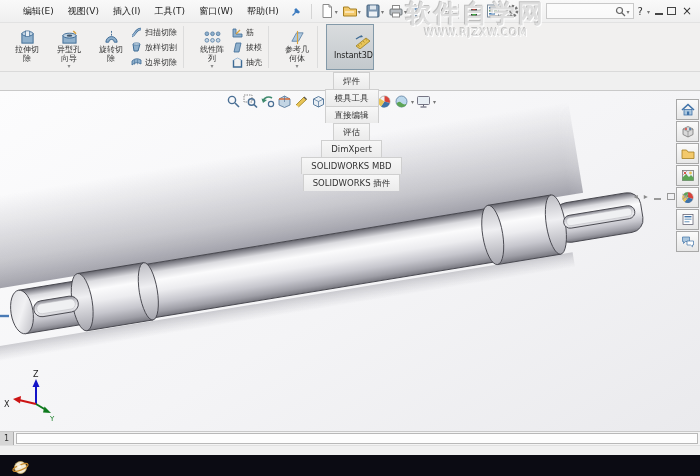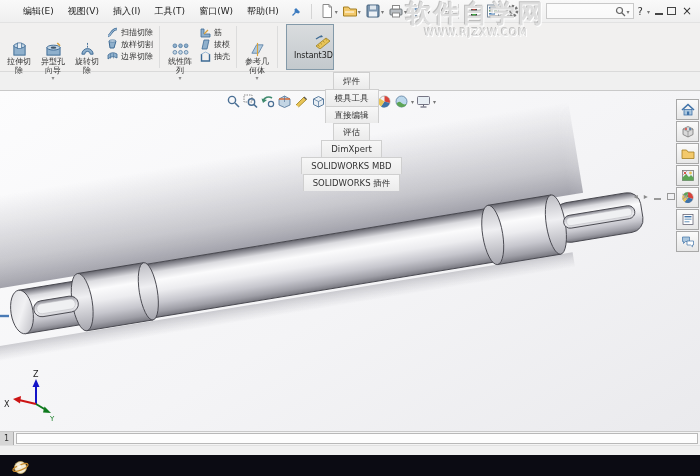--- a/index.html
+++ b/index.html
@@ -18,25 +18,25 @@
   .right-cluster{margin-left:auto;display:flex;align-items:center;gap:4px;padding-right:6px;}
   .search-box{width:84px;height:14px;border:1px solid #c9c9c9;background:rgba(255,255,255,.55);
               display:flex;align-items:center;justify-content:flex-end;padding-right:2px;gap:1px;}
   .glyph-help{font-size:10px;color:#333;}
   .win-min{width:8px;height:2px;background:#444;margin-top:6px;}
   .win-restore{width:7px;height:6px;border:1px solid #444;}
   .win-close{font-size:12px;color:#333;line-height:12px;padding:0 2px;}
   
   .ribbon{height:46px;background:#f1f0ef;border-bottom:1px solid #dadada;display:flex;
           align-items:stretch;padding:1px 2px;position:relative;z-index:9;}
-  .rb-big{width:34px;display:flex;flex-direction:column;align-items:center;padding-top:18px;
-          font-size:8px;line-height:9px;text-align:center;color:#333;}
+  .rb-big{width:34px;display:flex;flex-direction:column;align-items:center;padding-top:6px;
+          font-size:8px;line-height:9px;text-align:center;color:#333;margin-left:8px;}
   .rb-big svg{width:19px;height:15px;flex:none;}
   .rb-caret{font-size:6px;color:#888;line-height:6px;}
-  .rb-stack{display:flex;flex-direction:column;justify-content:flex-start;padding:2px 3px;
+  .rb-stack{display:flex;flex-direction:column;justify-content:space-between;padding:2px 3px;
             font-size:8px;color:#333;}
   .rb-srow{display:flex;align-items:center;gap:3px;height:12px;white-space:nowrap;}
   .rb-srow svg{width:11px;height:11px;flex:none;}
   .rb-sep{width:1px;background:#dcdcdc;margin:2px 3px;}
   .instant3d{width:46px;margin-left:5px;background:linear-gradient(#d9dcde,#c3c9cd);
              border:1px solid #8399a8;display:flex;flex-direction:column;align-items:flex-end;
              justify-content:center;gap:2px;font-size:8px;color:#222;}
   .instant3d svg{width:20px;height:14px;}
   
   .tabbar{height:18px;background:#f0f0f0;border-bottom:1px solid #c9c9c9;display:flex;

